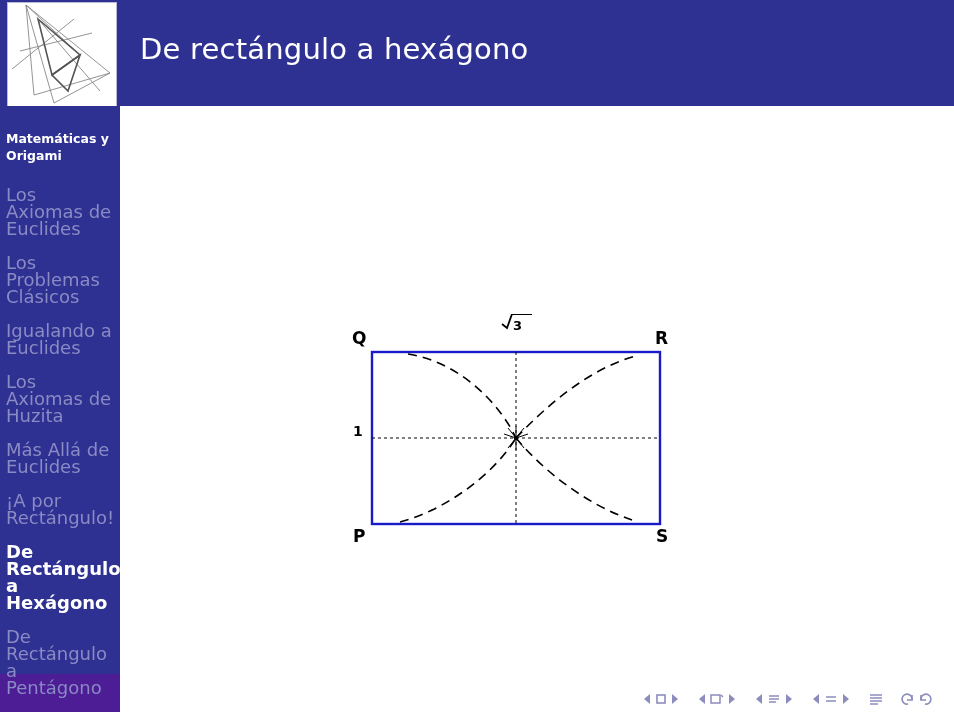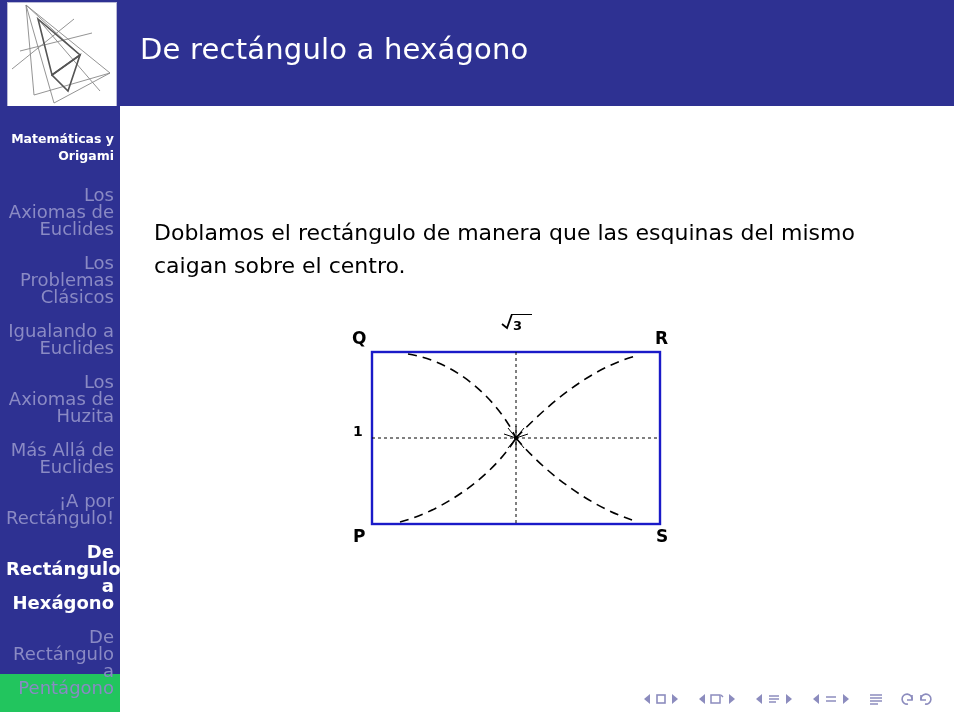--- a/index.html
+++ b/index.html
@@ -10,21 +10,21 @@
     width: 954px;
     height: 712px;
     font-family: "DejaVu Sans", sans-serif;
     background: #ffffff;
     overflow: hidden;
   }
   .slide {
     position: relative;
     width: 954px;
     height: 712px;
-    background: #22c55e;
+    background: #4c1d95;
   }
   
   .header-bar {
     position: absolute;
     left: 0;
     top: 0;
     width: 954px;
     height: 106px;
     background: #2e3192;
   }
@@ -54,21 +54,21 @@
   
   .sidebar {
     position: absolute;
     left: 0;
     top: 106px;
     width: 120px;
     height: 568px;
     background: #2e3192;
     color: #b3b3d9;
     font-size: 12.5px;
-    text-align: right;
+    text-align: left;
     padding-top: 24px;
     box-sizing: border-box;
   }
   .side-title {
     color: #ffffff;
     font-weight: bold;
     font-size: 12.5px;
     line-height: 17px;
     margin-bottom: 22px;
     padding: 0 6px;
@@ -175,21 +175,20 @@
       <div class="nav-item">Los Axiomas de Huzita</div>
       <div class="nav-item">Más Allá de Euclides</div>
       <div class="nav-item">¡A por Rectángulo!</div>
       <div class="nav-item active">De Rectángulo a Hexágono</div>
       <div class="nav-item">De Rectángulo a Pentágono</div>
       <div class="nav-item">Euclides</div>
     </div>
   </div>
 
   <div class="content">
-    <div class="body-text">Doblamos el rectángulo de manera que las esquinas del mismo caigan sobre el centro.</div>
 
     <div class="figure">
       <svg width="380" height="230" viewBox="0 0 380 230">
 
         <rect x="22" y="38" width="288" height="172" fill="none" stroke="#1a1ac8" stroke-width="2.4"></rect>
 
         <line x1="166" y1="38" x2="166" y2="210" stroke="#000000" stroke-width="1" stroke-dasharray="3,3"></line>
         <line x1="22" y1="124" x2="310" y2="124" stroke="#000000" stroke-width="1" stroke-dasharray="3,3"></line>
 
         <path d="M 58 40 C 110 48 150 90 166 124" fill="none" stroke="#000000" stroke-width="1.6" stroke-dasharray="9,6"></path>

